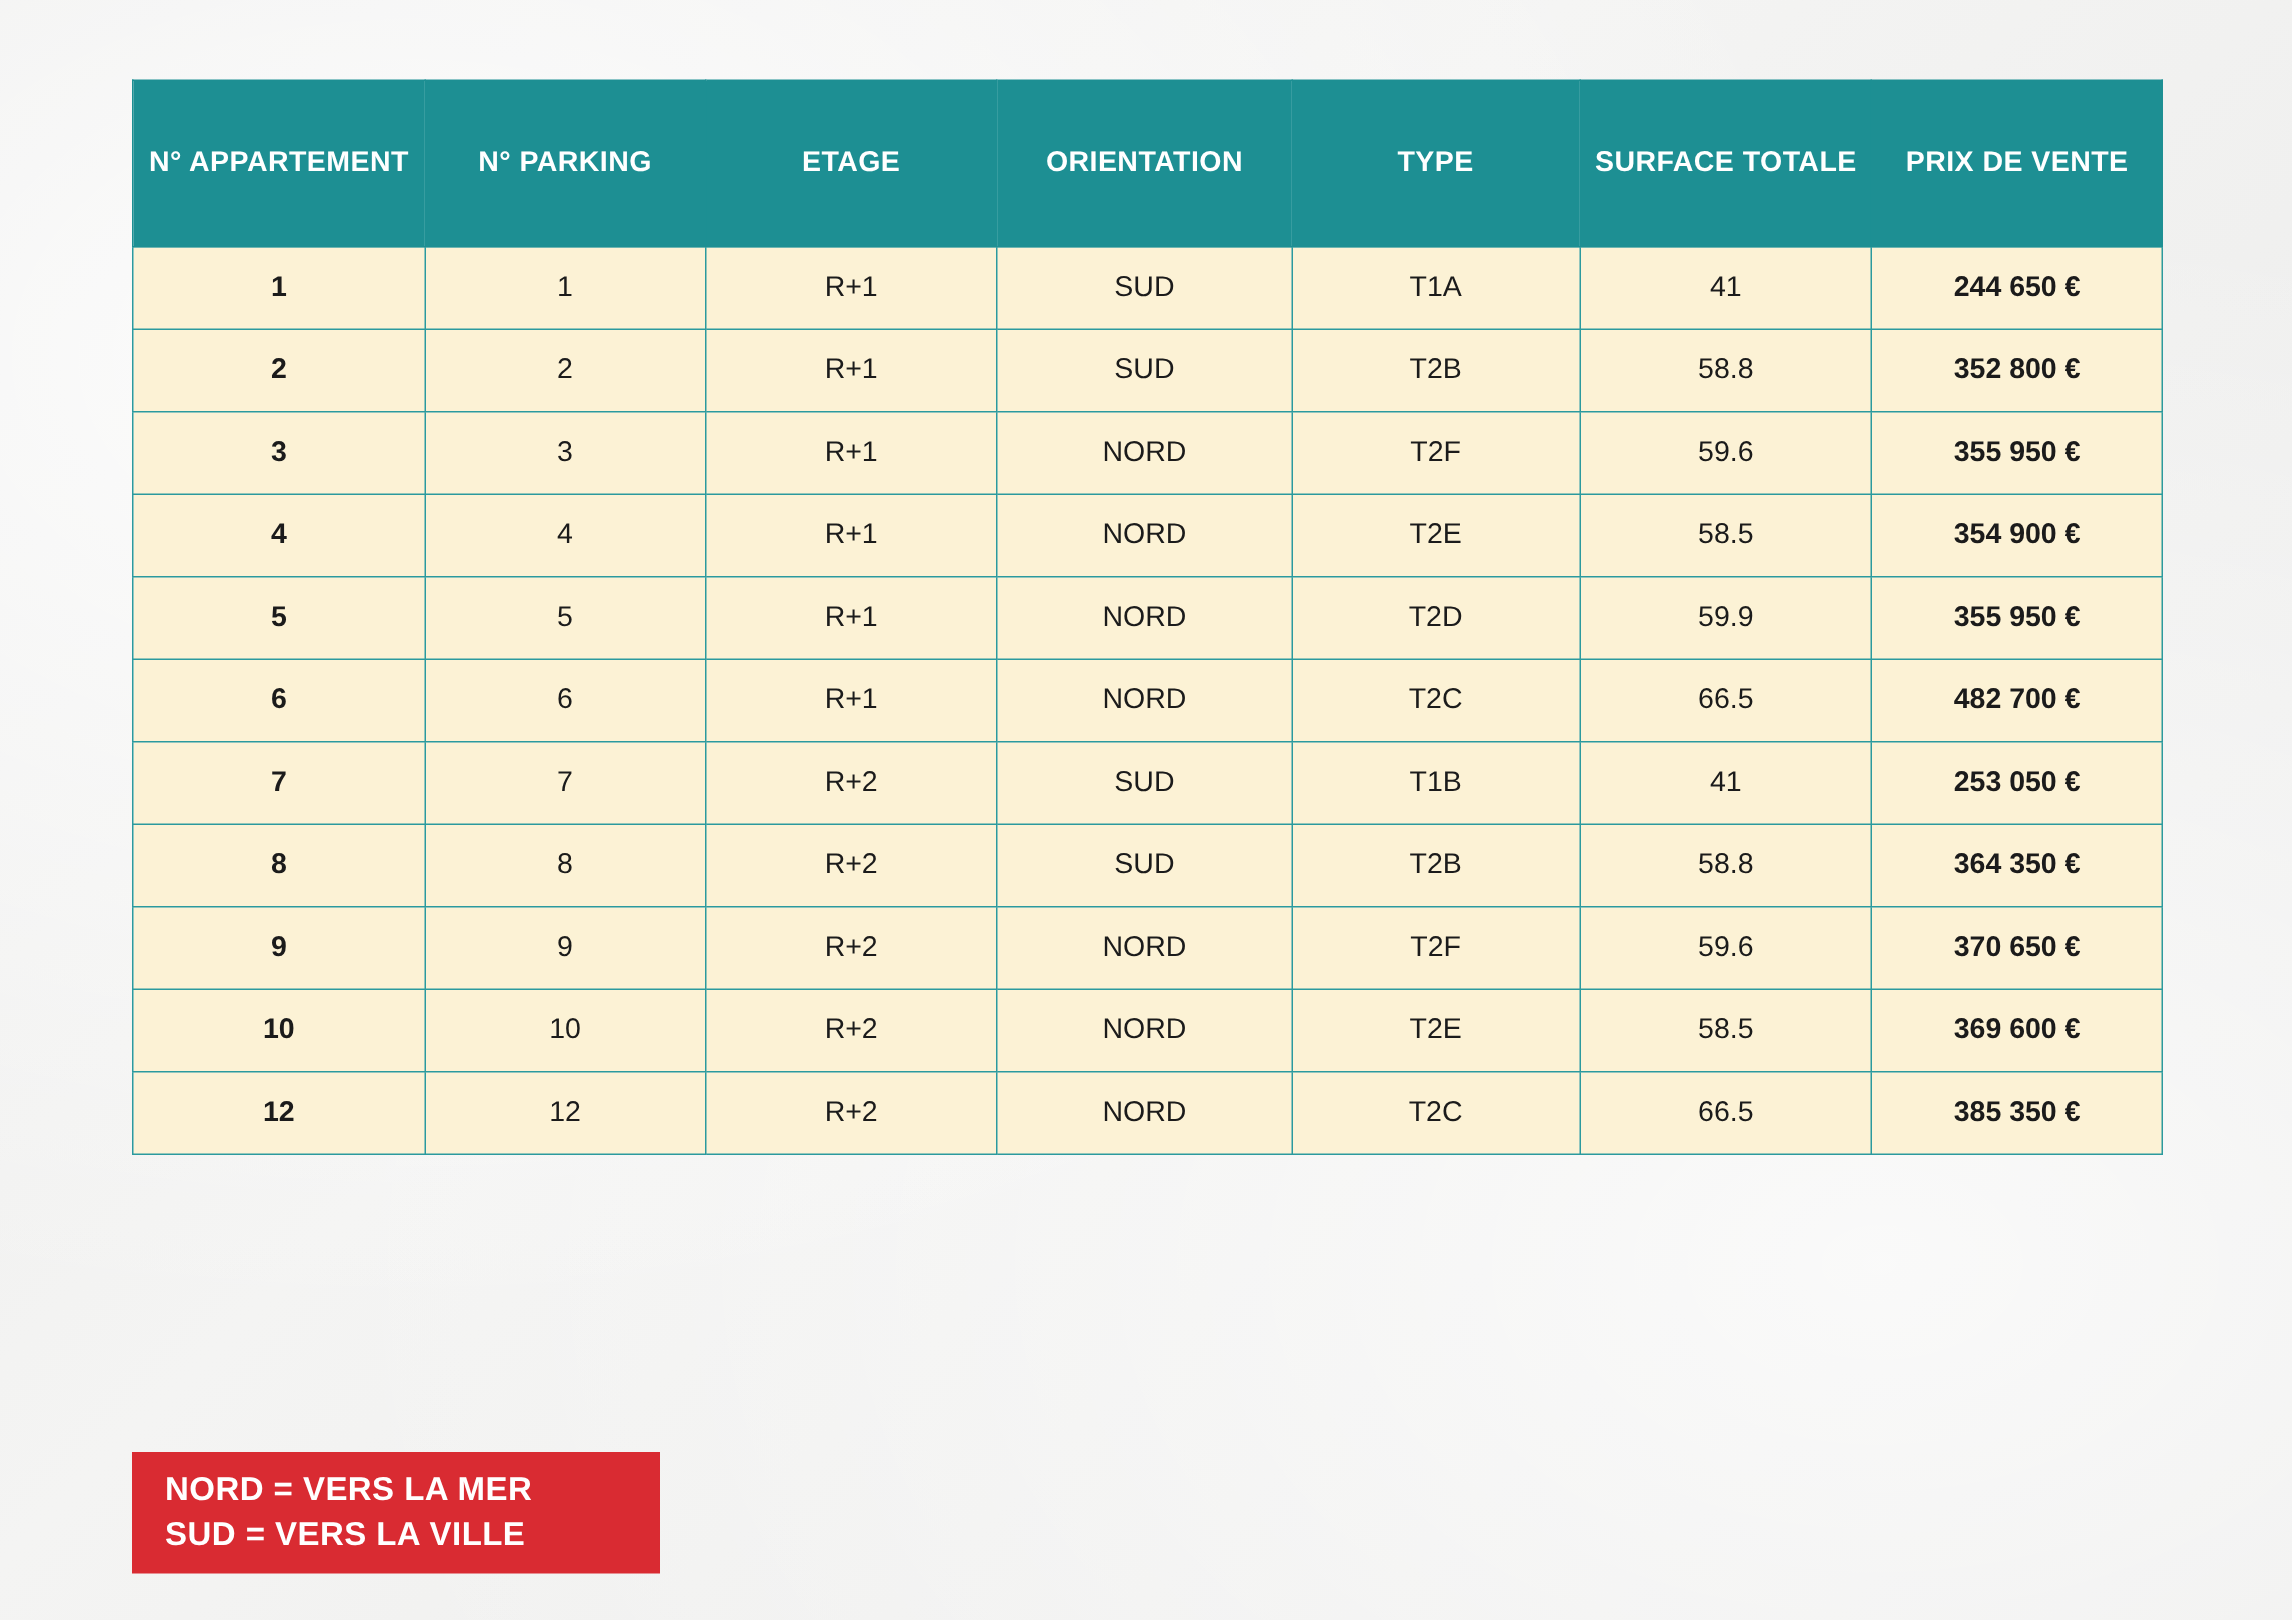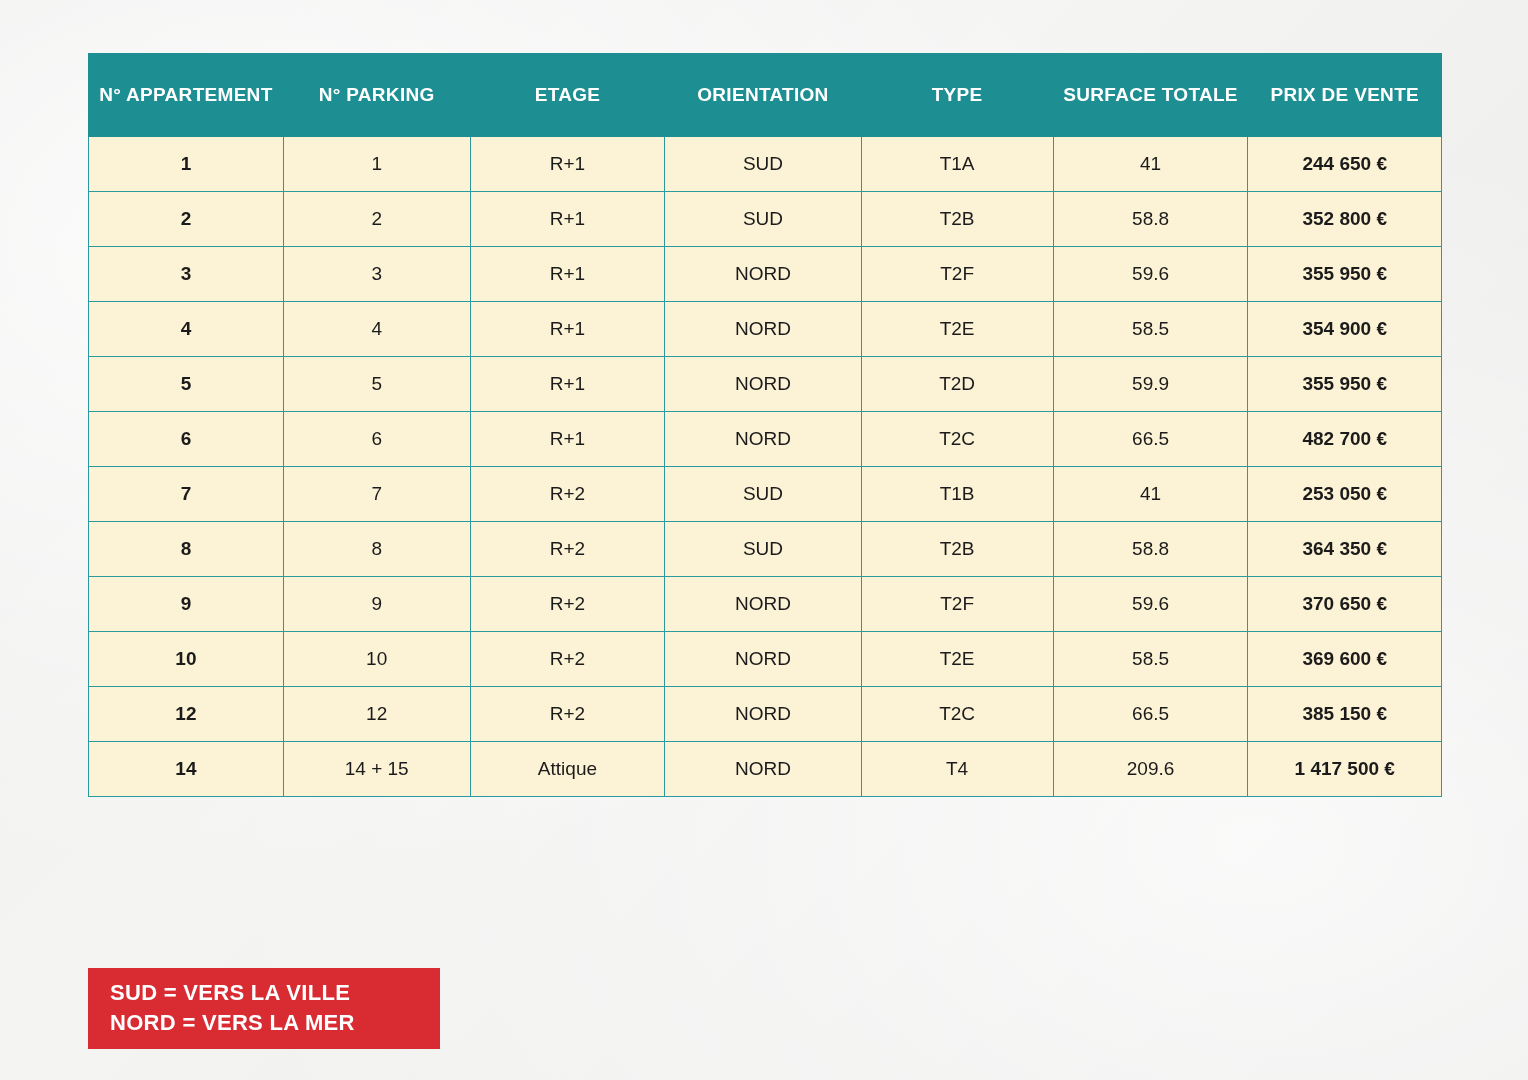--- a/index.html
+++ b/index.html
@@ -35,21 +35,21 @@
     table-layout: fixed;
   }
   table.price-table thead th {
     background: #1d8f93;
     color: #ffffff;
     font-size: 19px;
     font-weight: bold;
     letter-spacing: 0.3px;
     text-transform: uppercase;
     line-height: 1.25;
-    padding: 10px 4px;
+    padding: 24px 4px;
     height: 62px;
     vertical-align: middle;
     text-align: center;
     border: 1px solid #1d8f93;
   }
   table.price-table tbody td {
     background: #fcf2d5;
     border: 1px solid #2b9a9e;
     height: 42px;
     text-align: center;
@@ -208,31 +208,22 @@
         <td>58.5</td>
         <td class="col-price">369 600 €</td>
       </tr>
       <tr>
         <td class="col-appt">12</td>
         <td>12</td>
         <td>R+2</td>
         <td>NORD</td>
         <td>T2C</td>
         <td>66.5</td>
-        <td class="col-price">385 150 €</td>
-      </tr>
-      <tr>
-        <td class="col-appt">14</td>
-        <td>14 + 15</td>
-        <td>Attique</td>
-        <td>NORD</td>
-        <td>T4</td>
-        <td>209.6</td>
-        <td class="col-price">1 417 500 €</td>
+        <td class="col-price">385 350 €</td>
       </tr>
     </tbody>
   </table>
 </div>
 
 <div class="legend">
+  <div>NORD = VERS LA MER</div>
   <div>SUD = VERS LA VILLE</div>
-  <div>NORD = VERS LA MER</div>
 </div>
 
 </body></html>

